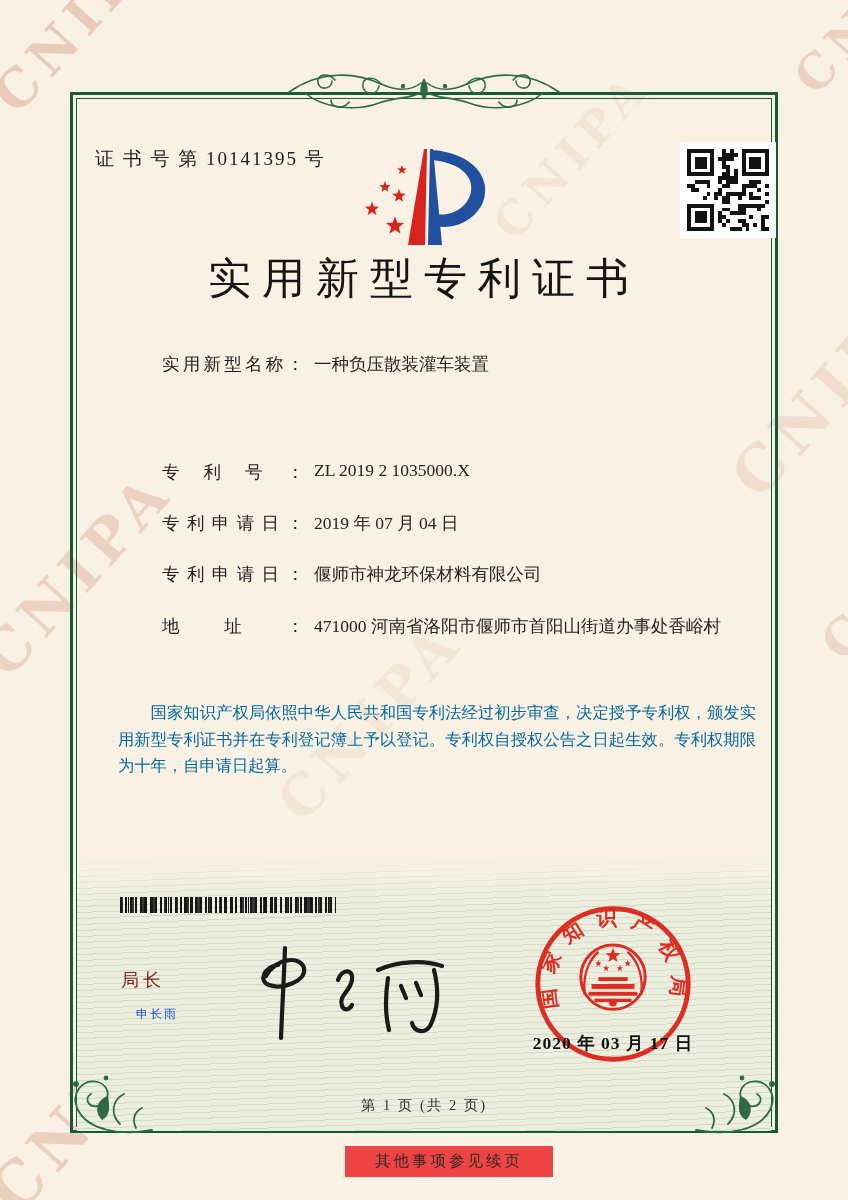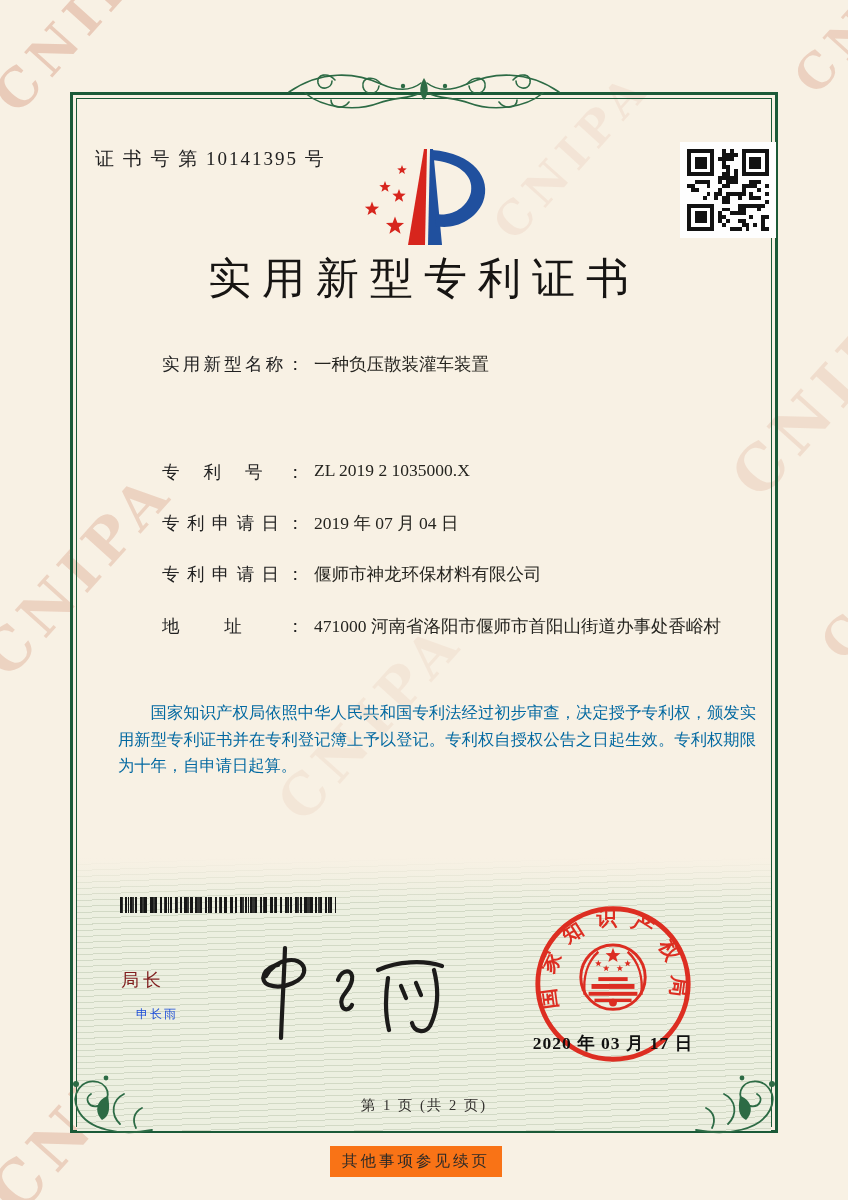--- a/index.html
+++ b/index.html
@@ -89,22 +89,22 @@
     position:absolute; left:520px; top:1031px; width:186px; text-align:center;
     font-size:17.5px; letter-spacing:1px; color:#111; font-weight:bold; z-index:3;
   }
 
   .page-indicator{
     position:absolute; left:70px; top:1096px; width:708px; text-align:center;
     font-size:14.5px; letter-spacing:2px; color:#33312e;
   }
 
   .footer-note{
-    position:absolute; left:330px; top:1146px; padding:5px 12px;
-    background:#f97316; font-size:15.5px; letter-spacing:3px; color:#2c2a27;
+    position:absolute; left:345px; top:1146px; padding:5px 30px;
+    background:#ef4444; font-size:15.5px; letter-spacing:3px; color:#2c2a27;
     z-index:2;
   }
 
   .ornament-top{ position:absolute; left:283px; top:62px; width:282px; height:60px; z-index:2; }
   .flourish{ position:absolute; width:92px; height:64px; z-index:2; }
   .flourish.bl{ left:62px; top:1072px; }
   .flourish.br{ right:62px; top:1072px; transform:scaleX(-1); }
 </style>
 </head>
 <body>

